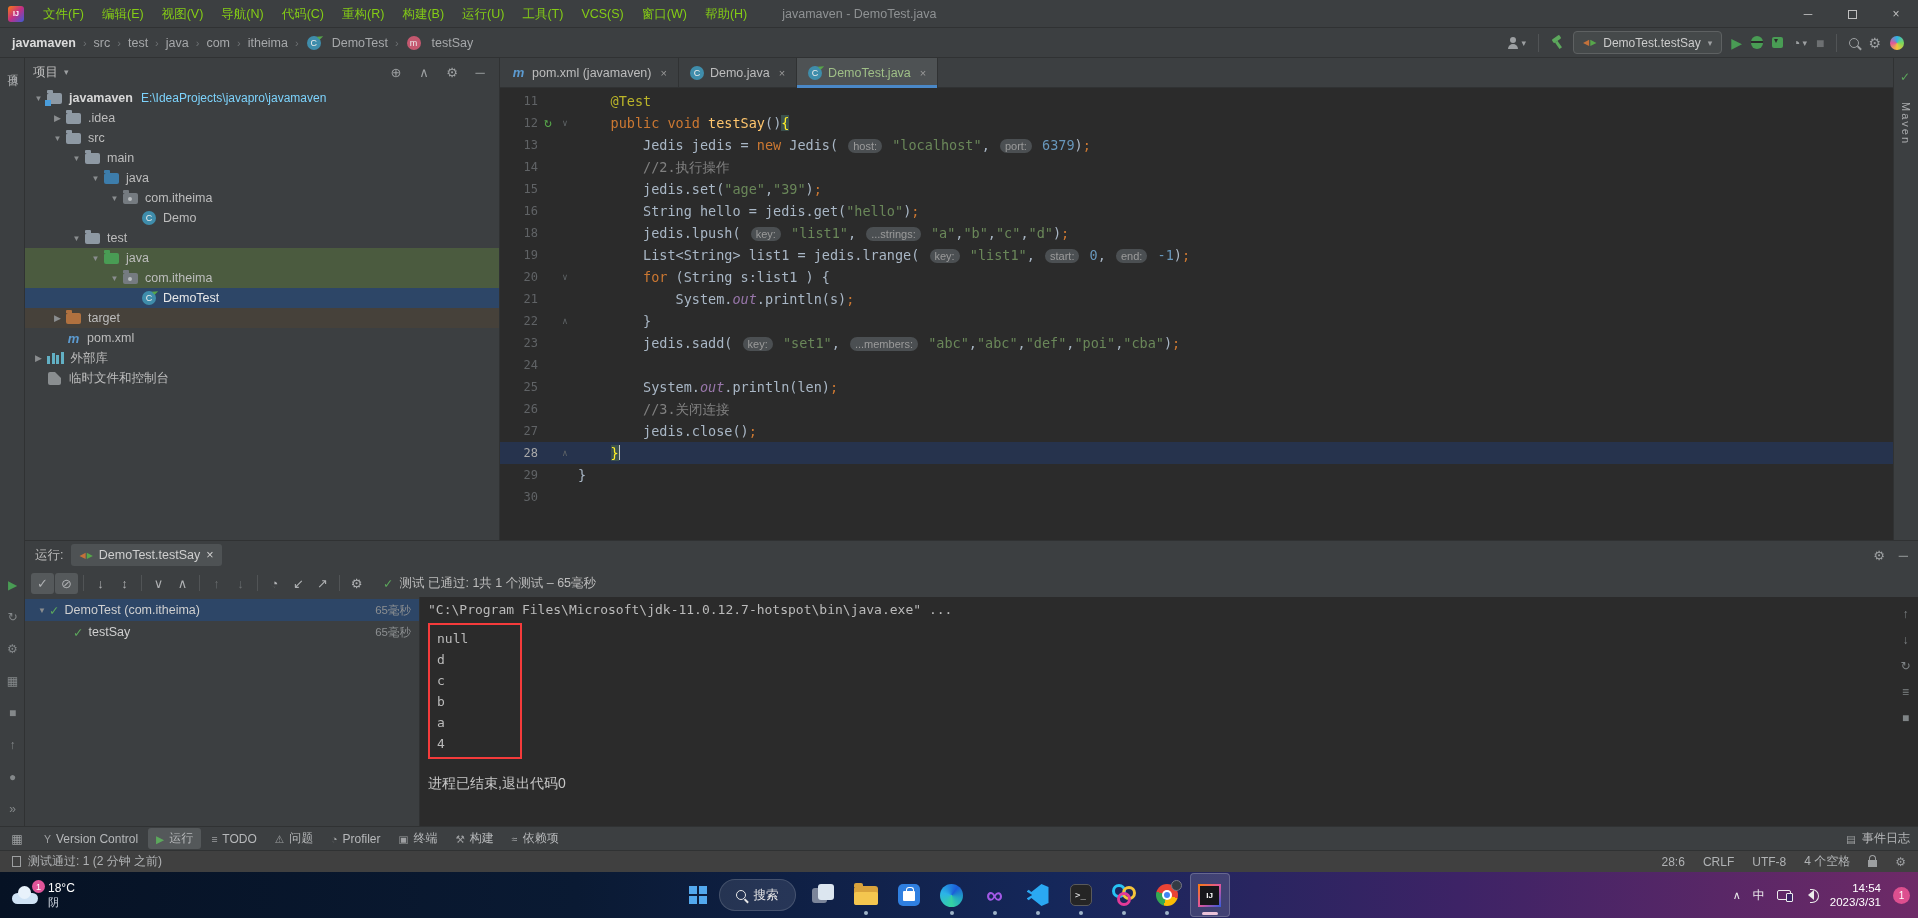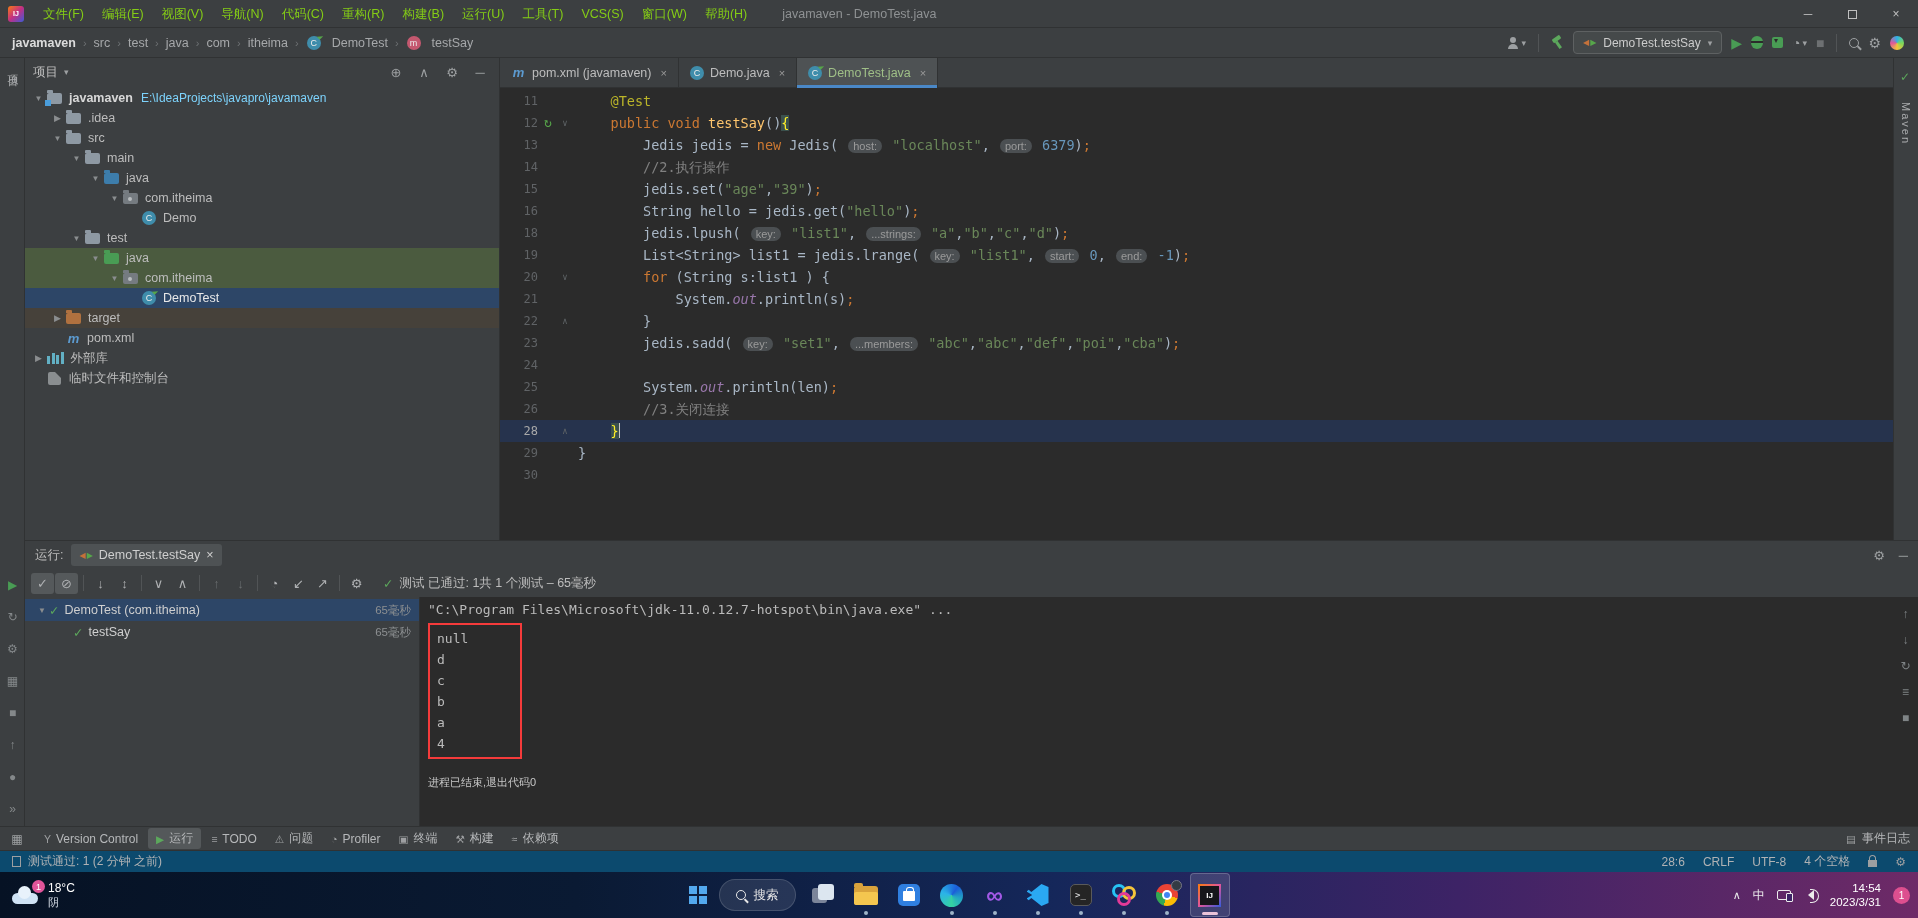--- a/index.html
+++ b/index.html
@@ -113,30 +113,30 @@
 .ttree{width:395px;border-right:1px solid #303233;padding-top:2px;flex:none}
 .ttrow{height:22px;display:flex;align-items:center;font-size:12.5px;color:#cfcfcf;padding-right:8px;white-space:nowrap}
 .ttrow.sel{background:#2d4667}
 .ttrow .arrow{width:14px;font-size:9px;color:#8a8d8f;text-align:center}
 .ttrow .chk{color:#5ca85c;margin-right:5px}
 .ttime{margin-left:auto;color:#8c8f91;font-size:11.5px}
 .console{flex:1;background:#2b2b2b;font-family:"DejaVu Sans Mono","Liberation Mono",monospace;font-size:13px;color:#bbbbbb;padding:2px 0 0 8px;min-width:0}
 .cmdline{height:22px;line-height:22px;white-space:pre;color:#bbbbbb}
 .redbox{border:2px solid #f53b3b;width:94px;margin-top:2px;padding:3px 0}
 .redbox div{height:21px;line-height:21px;padding-left:7px}
-.exitline{margin-top:16px;font-family:"Liberation Sans",sans-serif;font-size:11px;color:#c7c7c7}
+.exitline{margin-top:16px;font-family:"Liberation Sans",sans-serif;font-size:14px;color:#c7c7c7}
 .conright{width:25px;background:#2b2b2b;display:flex;flex-direction:column;align-items:center;gap:12px;padding-top:10px;color:#7f8486;font-size:12px;flex:none}
 
 .bottombar{height:24px;background:#3c3f41;border-top:1px solid #303233;display:flex;align-items:center;font-size:12px;color:#b6b8ba;padding:0 8px;gap:2px}
 .bwidget{width:18px;text-align:center;color:#9da0a2;margin-right:8px}
 .bitem{display:flex;align-items:center;gap:5px;padding:2px 8px;border-radius:3px;white-space:nowrap}
 .bitem.active{background:#54585a}
 .bico{font-size:10.5px;color:#9d9fa1}
 .bright{margin-left:auto;display:flex;align-items:center;gap:6px}
-.statusbar{height:22px;background:#0c4a6e;border-top:1px solid #303233;display:flex;align-items:center;font-size:12px;color:#b0b2b4;padding:0 12px}
+.statusbar{height:22px;background:#404040;border-top:1px solid #303233;display:flex;align-items:center;font-size:12px;color:#b0b2b4;padding:0 12px}
 .sleft{display:flex;align-items:center;gap:7px}
 .sico{width:9px;height:11px;border:1px solid #9d9fa1;display:inline-block}
 .sright{margin-left:auto;display:flex;gap:18px;align-items:center}
 .ico-lock{width:9px;height:7px;background:#9d9fa1;position:relative;display:inline-block;margin-top:4px}
 .ico-lock::before{content:"";position:absolute;top:-5px;left:1px;width:5px;height:5px;border:1.5px solid #9d9fa1;border-bottom:none;border-radius:4px 4px 0 0}
 
 .taskbar{height:46px;background:linear-gradient(90deg,#061224 0%,#0a1a33 30%,#15275a 55%,#3d2366 76%,#6e2a67 100%);display:flex;align-items:center;position:relative;flex:none}
 .weather{position:absolute;left:10px;display:flex;align-items:center;gap:8px;color:#fff}
 .cloud{width:30px;height:18px;position:relative}
 .cloud::before{content:"";position:absolute;left:2px;bottom:0;width:26px;height:11px;border-radius:7px;background:#cfe3f5}
@@ -416,20 +416,21 @@
             <div class="cl"><span class="gut">16</span><span class="gico"></span><span class="fold"></span><span class="ct"><span class="tk-p">        String hello = jedis.get(</span><span class="tk-s">"hello"</span><span class="tk-p">)</span><span class="tk-k">;</span></span></div>
             <div class="cl"><span class="gut">18</span><span class="gico"></span><span class="fold"></span><span class="ct"><span class="tk-p">        jedis.lpush( </span><span class="hint">key:</span><span class="tk-s"> "list1"</span><span class="tk-p">, </span><span class="hint">...strings:</span><span class="tk-s"> "a"</span><span class="tk-p">,</span><span class="tk-s">"b"</span><span class="tk-p">,</span><span class="tk-s">"c"</span><span class="tk-p">,</span><span class="tk-s">"d"</span><span class="tk-p">)</span><span class="tk-k">;</span></span></div>
             <div class="cl"><span class="gut">19</span><span class="gico"></span><span class="fold"></span><span class="ct"><span class="tk-p">        List&lt;String&gt; list1 = jedis.lrange( </span><span class="hint">key:</span><span class="tk-s"> "list1"</span><span class="tk-p">, </span><span class="hint">start:</span><span class="tk-n"> 0</span><span class="tk-p">, </span><span class="hint">end:</span><span class="tk-n"> -1</span><span class="tk-p">)</span><span class="tk-k">;</span></span></div>
             <div class="cl"><span class="gut">20</span><span class="gico"></span><span class="fold">∨</span><span class="ct"><span class="tk-p">        </span><span class="tk-k">for</span><span class="tk-p"> (String s:list1 ) {</span></span></div>
             <div class="cl"><span class="gut">21</span><span class="gico"></span><span class="fold"></span><span class="ct"><span class="tk-p">            System.</span><span class="tk-i">out</span><span class="tk-p">.println(s)</span><span class="tk-k">;</span></span></div>
             <div class="cl"><span class="gut">22</span><span class="gico"></span><span class="fold">∧</span><span class="ct"><span class="tk-p">        }</span></span></div>
             <div class="cl"><span class="gut">23</span><span class="gico"></span><span class="fold"></span><span class="ct"><span class="tk-p">        jedis.sadd( </span><span class="hint">key:</span><span class="tk-s"> "set1"</span><span class="tk-p">, </span><span class="hint">...members:</span><span class="tk-s"> "abc"</span><span class="tk-p">,</span><span class="tk-s">"abc"</span><span class="tk-p">,</span><span class="tk-s">"def"</span><span class="tk-p">,</span><span class="tk-s">"poi"</span><span class="tk-p">,</span><span class="tk-s">"cba"</span><span class="tk-p">)</span><span class="tk-k">;</span></span></div>
             <div class="cl"><span class="gut">24</span><span class="gico"></span><span class="fold"></span></div>
             <div class="cl"><span class="gut">25</span><span class="gico"></span><span class="fold"></span><span class="ct"><span class="tk-p">        System.</span><span class="tk-i">out</span><span class="tk-p">.println(len)</span><span class="tk-k">;</span></span></div>
             <div class="cl"><span class="gut">26</span><span class="gico"></span><span class="fold"></span><span class="ct"><span class="tk-c">        //3.关闭连接</span></span></div>
+            <div class="cl"><span class="gut">27</span><span class="gico"></span><span class="fold"></span><span class="ct"><span class="tk-p">        jedis.close()</span><span class="tk-k">;</span></span></div>
             <div class="cl cur"><span class="gut">28</span><span class="gico"></span><span class="fold">∧</span><span class="ct"><span class="tk-p">    </span><span class="tk-b">}</span><span class="caret"></span></span></div>
             <div class="cl"><span class="gut">29</span><span class="gico"></span><span class="fold"></span><span class="ct"><span class="tk-p">}</span></span></div>
             <div class="cl"><span class="gut">30</span><span class="gico"></span><span class="fold"></span><span class="ct"></span></div>
           </div>
       </div>
       <div class="rstripe">
         <div class="rcheck">✓</div>
         <div class="vlabel">Maven</div>
       </div>
     </div>

